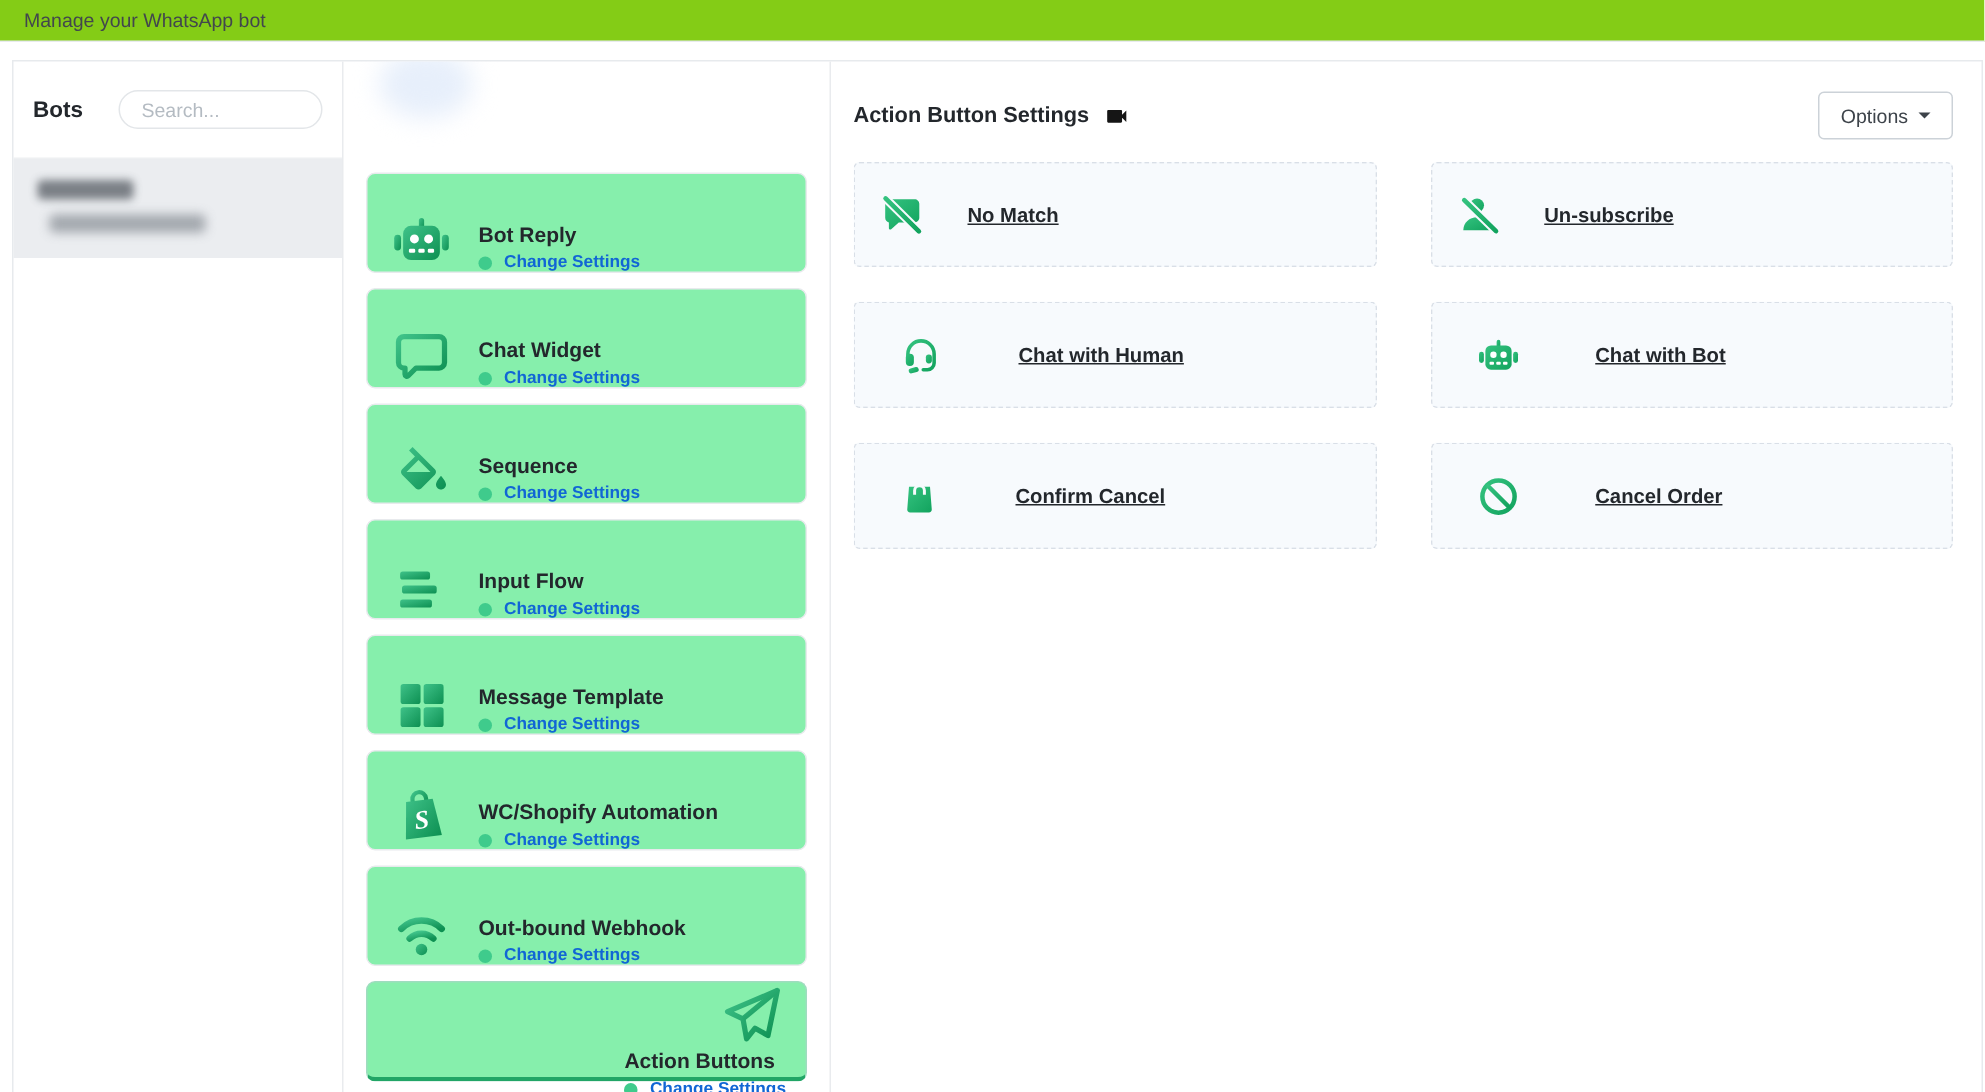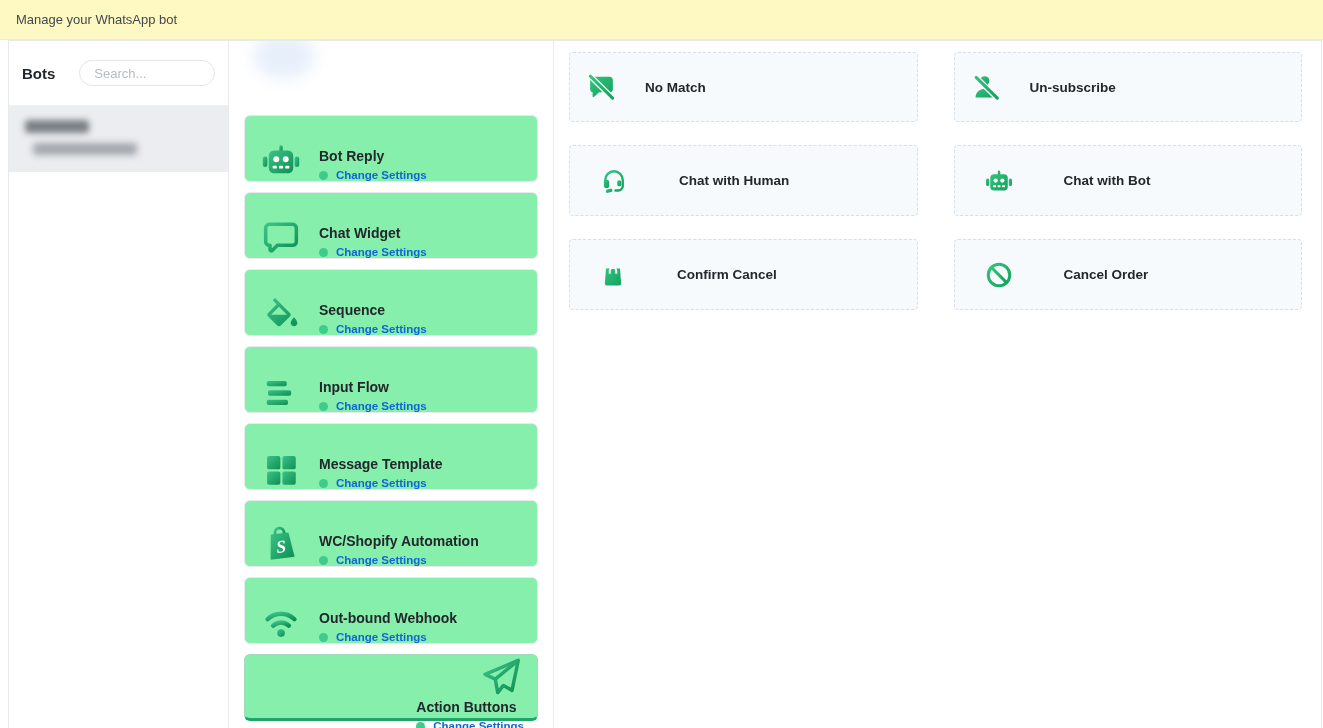--- a/index.html
+++ b/index.html
@@ -4,21 +4,21 @@
 <style>
   * { box-sizing: border-box; }
   html,body { margin:0; padding:0; }
   body {
     width:1323px; height:728px; overflow:hidden; position:relative;
     background:#ffffff; font-family:"Liberation Sans", sans-serif;
     color:#23272c;
   }
   
   .topbar {
-    height:40px; background:#fef9c3; border-bottom:1px solid #e8ebee;
+    height:28px; background:#84cc16; border-bottom:1px solid #e8ebee;
     display:flex; align-items:center; padding:0 16px;
   }
   .topbar-title { font-size:13px; color:#42474d; }
 
   
   .main {
     position:absolute; left:8px; top:40px; width:1314px; height:700px;
     background:#fff; border:1px solid #e7eaed; border-bottom:none;
     display:flex;
   }
@@ -62,21 +62,21 @@
   .ptitle-wrap { display:flex; align-items:center; gap:10px; }
   .ptitle { font-size:14.5px; font-weight:700; color:#23272c; }
   .options-btn {
     height:32px; padding:0 14px; border:1px solid #ccd2d8; border-radius:4px; background:#fff;
     font-size:13px; color:#3d434a; display:flex; align-items:center; gap:7px; cursor:pointer;
     font-family:inherit;
   }
   .caret { width:0; height:0; border-left:4px solid transparent; border-right:4px solid transparent; border-top:4.5px solid #3d434a; }
 
   .grid { margin-top:11px; }
-  .row { display:flex; gap:36px; margin-bottom:23px; }
+  .row { display:flex; gap:36px; margin-bottom:23px;text-decoration:underline; }
   .tile {
     flex:1; height:70px; background:#f7fafd; border:1px dashed #d9dfe7; border-radius:4px;
     display:flex; align-items:center; cursor:pointer;
   }
   .row-r1 .tile { padding-left:16px; }
   .row-r1 .tlabel { margin-left:28px; }
   .row-r2 .tile, .row-r3 .tile { padding-left:29px; height:71px; }
   .row-r2 .tlabel, .row-r3 .tlabel { margin-left:50px; }
   .tlabel { font-size:13.5px; font-weight:700; color:#23272c; }
   .ticon { display:flex; align-items:center; }
@@ -256,20 +256,34 @@
             <a class="clink">Change Settings</a>
           </div>
         </div>
       </div>
 
     </div>
   </div>
 
   <div class="panel">
 
+    <div class="phead">
+      <div class="ptitle-wrap">
+        <span class="ptitle">Action Button Settings</span>
+        <span style="display:flex;cursor:pointer;">
+          <svg width="17" height="17" viewBox="0 0 24 24">
+            <path d="M17 10.5 V7 a1 1 0 0 0 -1 -1 H4 a1 1 0 0 0 -1 1 v10 a1 1 0 0 0 1 1 h12 a1 1 0 0 0 1 -1 v-3.5 l4 4 v-11 z" fill="#151515"></path>
+          </svg>
+        </span>
+      </div>
+      <button class="options-btn">
+        <span>Options</span>
+        <span class="caret"></span>
+      </button>
+    </div>
 
     <div class="grid">
 
       <div class="row row-r1">
 
         <div class="tile">
           <span class="ticon">
             <svg width="31" height="31" viewBox="0 0 24 24">
               <path d="M5.6 3.7 h12.8 c1.3 0 2.4 1.1 2.4 2.4 v7.2 c0 1.3 -1.1 2.4 -2.4 2.4 h-8.2 l-3.9 3.5 c-.5 .4 -1.2 .1 -1.2 -.5 v-3 c-1.1 -.2 -1.9 -1.2 -1.9 -2.4 V6.1 c0 -1.3 1.1 -2.4 2.4 -2.4 z" fill="url(#gGrad2)"></path>
               <line x1="3.4" y1="3.3" x2="20.6" y2="20.3" stroke="#f7fafd" stroke-width="4.4"></line>

